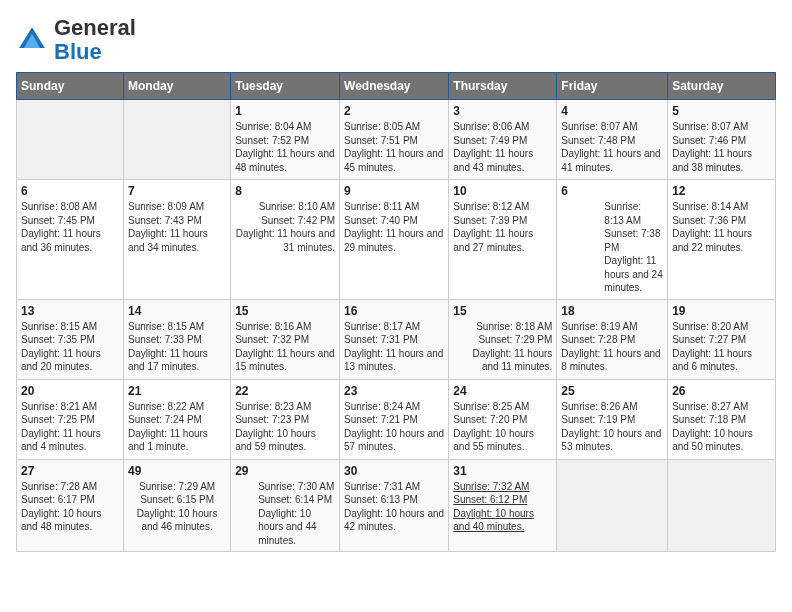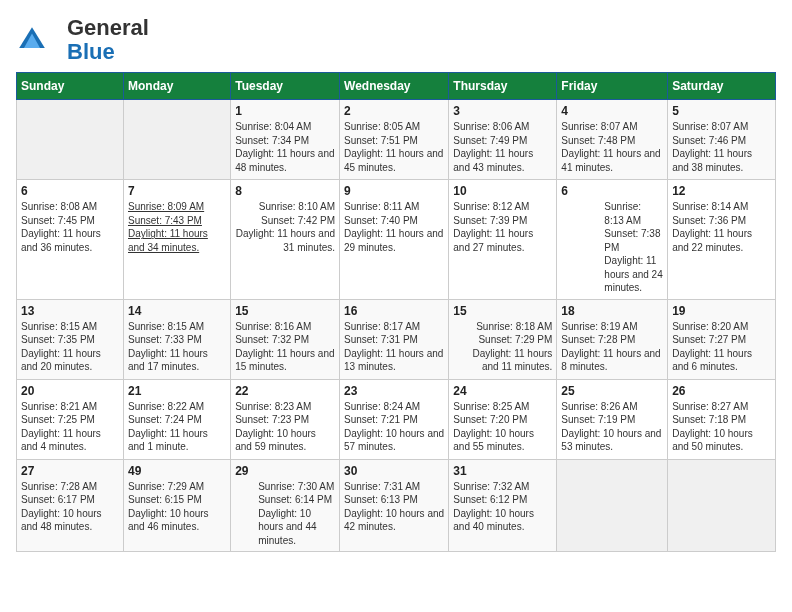--- a/index.html
+++ b/index.html
@@ -18,21 +18,20 @@
     }
     .logo {
       display: flex;
       align-items: center;
       gap: 6px;
     }
     .logo-text {
       font-size: 22px;
       font-weight: bold;
       line-height: 1.1;
-      margin-left: 13px;
     }
     .logo-text span.general { color: #333; }
     .logo-text span.blue { color: #1a6fb5; }
     .logo-icon {
       width: 32px;
       height: 32px;
     }
     .title-block {
       text-align: right;
     }
@@ -44,21 +43,21 @@
     .subtitle {
       font-size: 14px;
       color: #555;
     }
     table {
       width: 100%;
       border-collapse: collapse;
       font-size: 11px;
     }
     thead tr th {
-      background-color: #15803d;
+      background-color: #737373;
       color: #fff;
       padding: 6px 4px;
       text-align: left;
       font-size: 12px;
       font-weight: bold;
       border: 1px solid #1a5a9a;
     }
     tbody tr td {
       border: 1px solid #ccc;
       vertical-align: top;
@@ -119,21 +118,21 @@
         <th>Saturday</th>
       </tr>
   </thead>
   <tbody id="calendar-body">
   <tr>
         <td class="empty-cell"></td>
         <td class="empty-cell"></td>
         <td>
           <span class="day-num">1</span>
           <div class="day-info" style="white-space: pre-line;">Sunrise: 8:04 AM
-Sunset: 7:34 PM
+Sunset: 7:52 PM
 Daylight: 11 hours and 48 minutes.</div>
         </td>
         <td>
           <span class="day-num">2</span>
           <div class="day-info" style="white-space: pre-line;">Sunrise: 8:05 AM
 Sunset: 7:51 PM
 Daylight: 11 hours and 45 minutes.</div>
         </td>
         <td>
           <span class="day-num">3</span>
@@ -156,21 +155,21 @@
       </tr>
       <tr>
         <td>
           <span class="day-num">6</span>
           <div class="day-info" style="white-space: pre-line;">Sunrise: 8:08 AM
 Sunset: 7:45 PM
 Daylight: 11 hours and 36 minutes.</div>
         </td>
         <td>
           <span class="day-num">7</span>
-          <div class="day-info" style="white-space: pre-line; text-decoration: underline;">Sunrise: 8:09 AM
+          <div class="day-info" style="white-space: pre-line;">Sunrise: 8:09 AM
 Sunset: 7:43 PM
 Daylight: 11 hours and 34 minutes.</div>
         </td>
         <td>
           <span class="day-num">8</span>
           <div class="day-info" style="white-space: pre-line; text-align: right;">Sunrise: 8:10 AM
 Sunset: 7:42 PM
 Daylight: 11 hours and 31 minutes.</div>
         </td>
         <td>
@@ -288,39 +287,39 @@
       </tr>
       <tr>
         <td>
           <span class="day-num">27</span>
           <div class="day-info" style="white-space: pre-line;">Sunrise: 7:28 AM
 Sunset: 6:17 PM
 Daylight: 10 hours and 48 minutes.</div>
         </td>
         <td>
           <span class="day-num">49</span>
-          <div class="day-info" style="white-space: pre-line;">Sunrise: 7:29 AM
+          <div class="day-info" style="white-space: pre-line; text-align: center;">Sunrise: 7:29 AM
 Sunset: 6:15 PM
 Daylight: 10 hours and 46 minutes.</div>
         </td>
         <td>
           <span class="day-num">29</span>
           <div class="day-info" style="white-space: pre-line; margin-left: 23px;">Sunrise: 7:30 AM
 Sunset: 6:14 PM
 Daylight: 10 hours and 44 minutes.</div>
         </td>
         <td>
           <span class="day-num">30</span>
           <div class="day-info" style="white-space: pre-line;">Sunrise: 7:31 AM
 Sunset: 6:13 PM
 Daylight: 10 hours and 42 minutes.</div>
         </td>
         <td>
           <span class="day-num">31</span>
-          <div class="day-info" style="white-space: pre-line;">Sunrise: 7:32 AM
+          <div class="day-info" style="white-space: pre-line; text-decoration: underline;">Sunrise: 7:32 AM
 Sunset: 6:12 PM
 Daylight: 10 hours and 40 minutes.</div>
         </td>
         <td class="empty-cell"></td>
         <td class="empty-cell"></td>
       </tr>
     </tbody>
 </table>
 
 </body></html>

